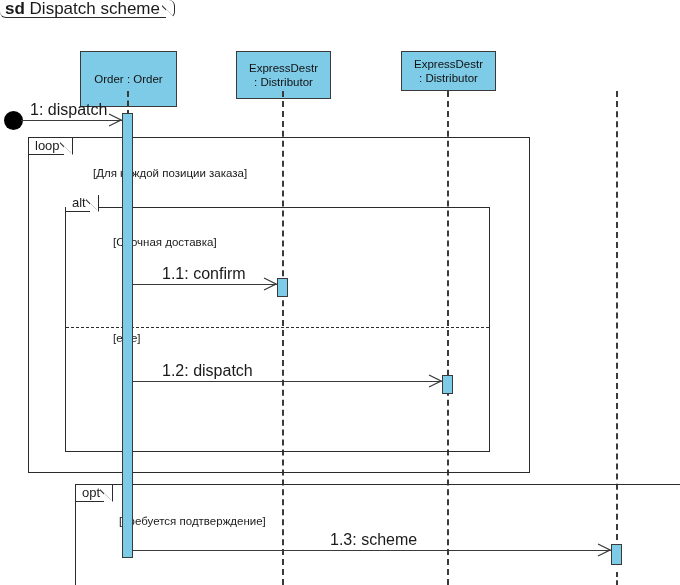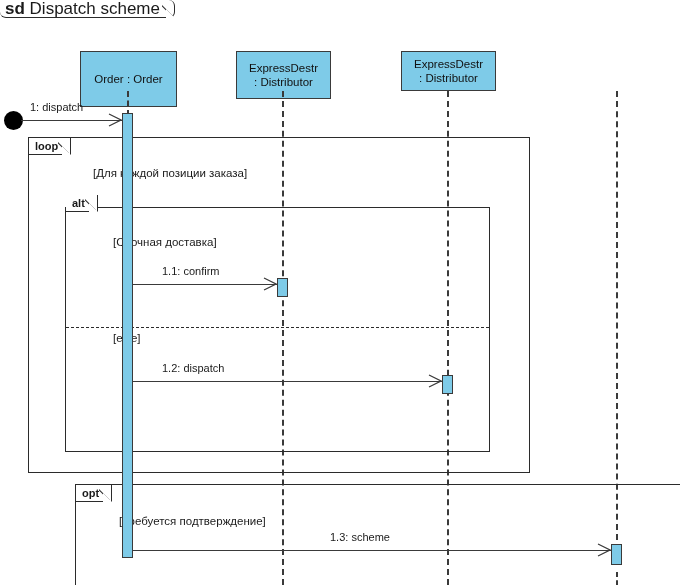--- a/index.html
+++ b/index.html
@@ -20,22 +20,22 @@
 
   
   .frame-tag {
     position: absolute;
     background: #ffffff;
     border: 1px solid #2b2b2b;
     border-top: none;
     border-left: none;
     height: 17px;
     box-sizing: border-box;
-    font-size: 11px;
-    font-weight: bold;
+    font-size: 13px;
+    font-weight: normal;
     color: #1a1a1a;
     line-height: 16px;
     padding: 0 12px 0 6px;
     white-space: nowrap;
   }
   .frame-tag::after {
     content: "";
     position: absolute;
     right: -1px;
     bottom: -1px;
@@ -129,21 +129,21 @@
   }
 
   
   .msg-line {
     position: absolute;
     height: 0;
     border-top: 1px solid #3a3a3a;
   }
   .msg-label {
     position: absolute;
-    font-size: 11px;
+    font-size: 16px;
     color: #1a1a1a;
     white-space: nowrap;
   }
   .arrowhead {
     position: absolute;
     width: 14px;
     height: 14px;
   }
   .start-dot {
     position: absolute;

